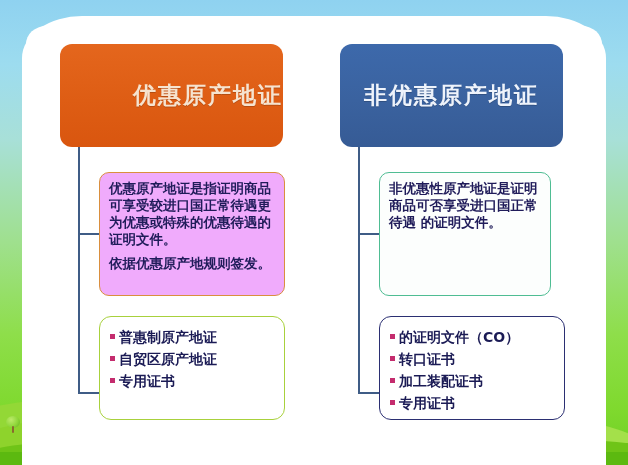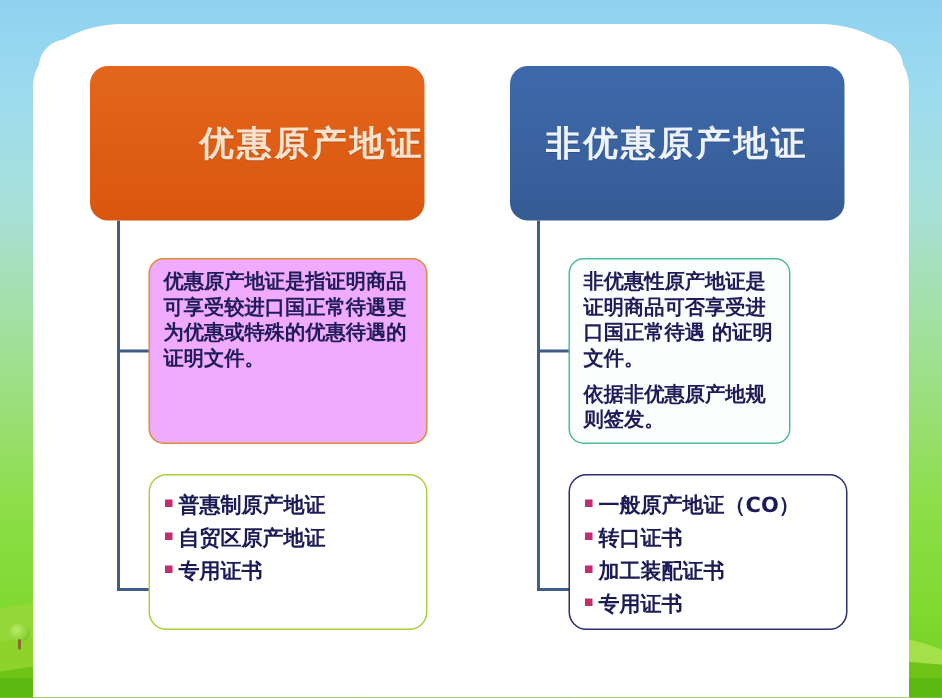--- a/index.html
+++ b/index.html
@@ -104,21 +104,21 @@
 
   .desc-box{
     position:absolute;box-sizing:border-box;border-radius:10px;
     padding:7px 9px 6px 9px;
   }
   #desc-left{
     left:99px;top:172px;width:186px;height:124px;
     background:#f0abfc;border:1.6px solid #d98f3e;
   }
   #desc-right{
-    left:379px;top:172px;width:148px;height:124px;
+    left:379px;top:172px;width:172px;height:124px;
     background:#fcfefd;border:1.6px solid #4fbd93;
   }
   .desc-p{
     margin:0;font-size:13.5px;line-height:17px;font-weight:bold;
     color:#201c5a;letter-spacing:0px;
   }
   .desc-p + .desc-p{margin-top:7px;}
 
   .list-box{
     position:absolute;box-sizing:border-box;border-radius:12px;
@@ -215,20 +215,21 @@
     <div class="conn conn-v" style="left:78px;top:147px;height:246px;"></div>
     <div class="conn conn-h" style="left:78px;top:233px;width:22px;"></div>
     <div class="conn conn-h" style="left:78px;top:392px;width:22px;"></div>
 
     <div class="head-box" id="head-left">
       <span class="head-text">优惠原产地证</span>
     </div>
 
     <div class="desc-box" id="desc-left">
       <p class="desc-p">优惠原产地证是指证明商品可享受较进口国正常待遇更为优惠或特殊的优惠待遇的证明文件。</p>
+      <p class="desc-p">依据优惠原产地规则签发。</p>
     </div>
 
     <div class="list-box" id="list-left">
       <div class="li">
         <span class="bullet"></span>
         <span>普惠制原产地证</span>
       </div>
       <div class="li">
         <span class="bullet"></span>
         <span>自贸区原产地证</span>
@@ -245,27 +246,26 @@
     <div class="conn conn-v" style="left:358px;top:147px;height:246px;"></div>
     <div class="conn conn-h" style="left:358px;top:233px;width:22px;"></div>
     <div class="conn conn-h" style="left:358px;top:392px;width:22px;"></div>
 
     <div class="head-box" id="head-right">
       <span class="head-text">非优惠原产地证</span>
     </div>
 
     <div class="desc-box" id="desc-right">
       <p class="desc-p">非优惠性原产地证是证明商品可否享受进口国正常待遇 的证明文件。</p>
-      <p class="desc-p">依据非优惠原产地规则签发。</p>
     </div>
 
     <div class="list-box" id="list-right">
       <div class="li">
         <span class="bullet"></span>
-        <span>一般原产地证（CO）</span>
+        <span>的证明文件（CO）</span>
       </div>
       <div class="li">
         <span class="bullet"></span>
         <span>转口证书</span>
       </div>
       <div class="li">
         <span class="bullet"></span>
         <span>加工装配证书</span>
       </div>
       <div class="li">

